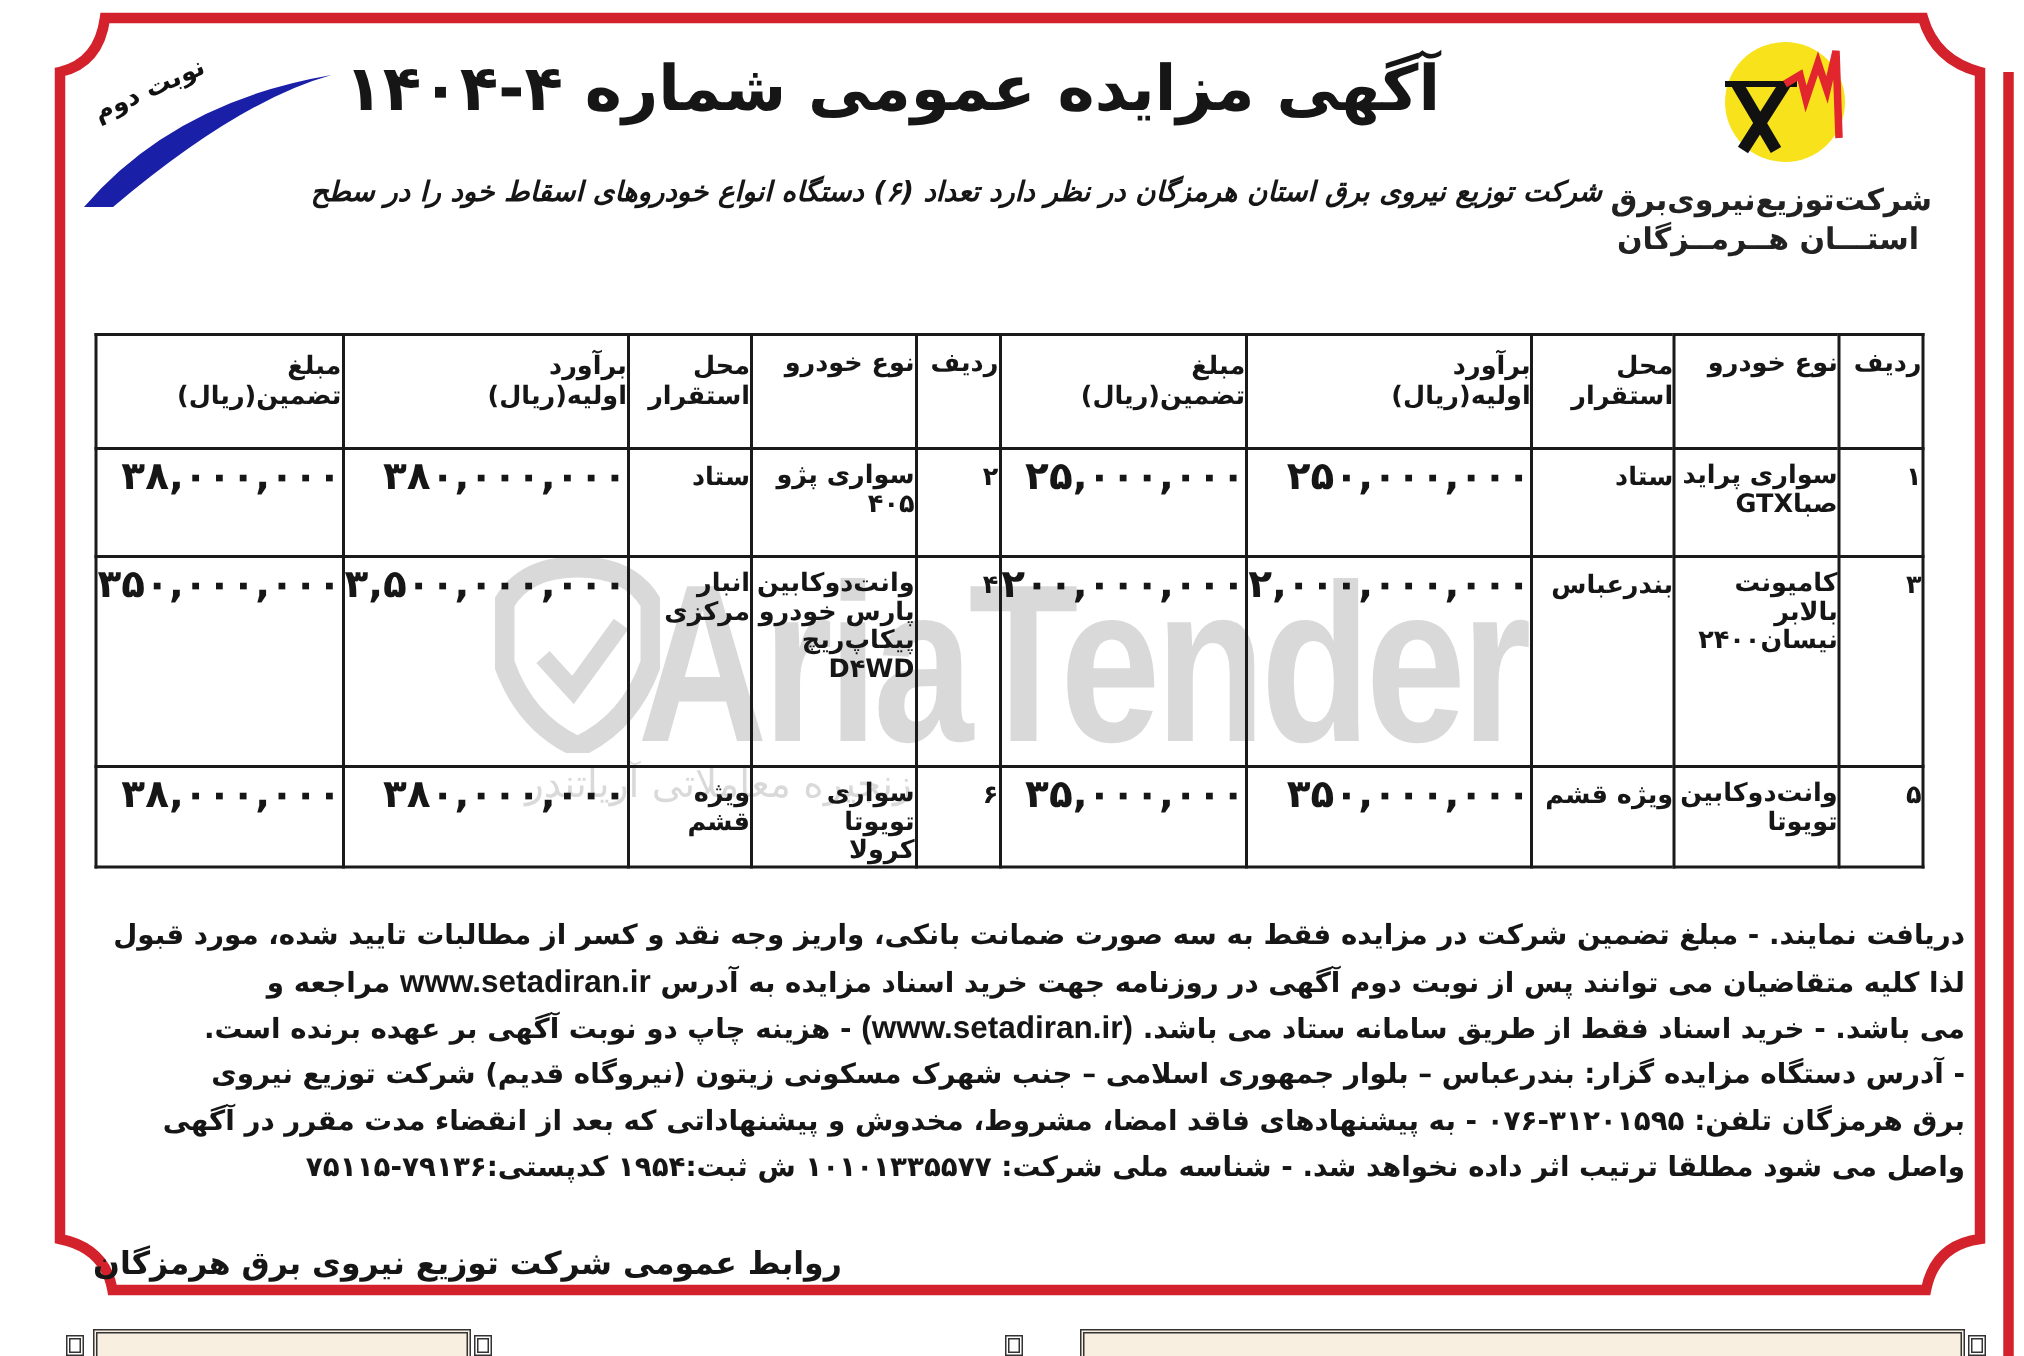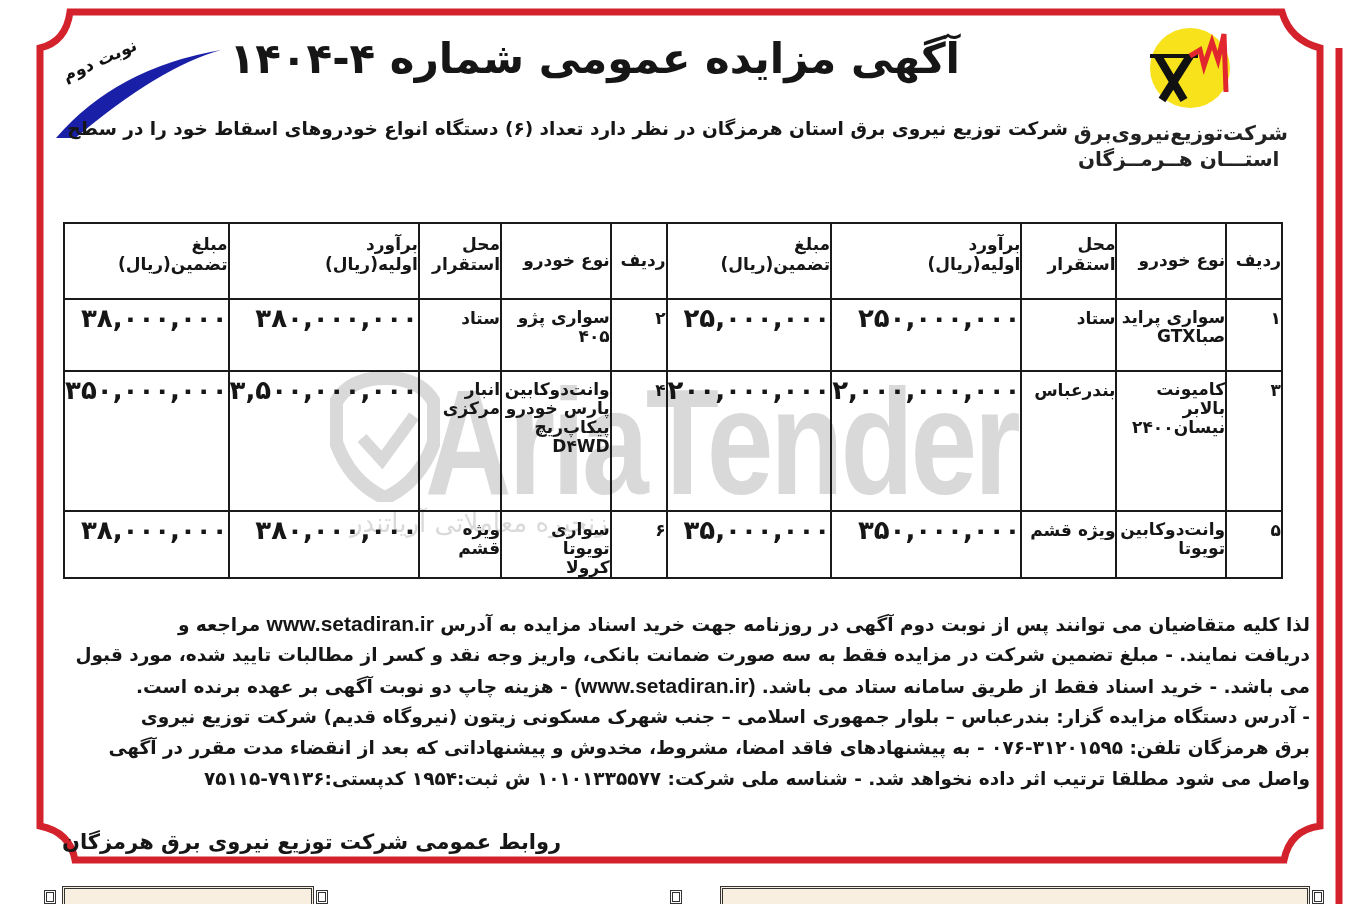--- a/index.html
+++ b/index.html
@@ -15,26 +15,26 @@
     .logo { position: absolute; left: 1078px; top: 20px; width: 210px; height: 160px; text-align: left; }
     .logo-mark { width: 110px; height: 100px; margin: 0 auto; position: relative; }
     .logo-text { font-family: "DejaVu Sans", sans-serif; font-weight: bold; font-size: 20px; line-height: 26px; color: #222; white-space: nowrap; }
 
     .title { position: absolute; left: 270px; top: 34px; width: 690px; text-align: center; font-size: 42px; font-weight: bold; white-space: nowrap; letter-spacing: 0; }
 
     .round-badge { position: absolute; left: 20px; top: 20px; width: 200px; height: 110px; }
     .round-text { position: absolute; left: 40px; top: 30px; transform: rotate(-24deg); font-size: 17px; font-weight: bold; color: #111; white-space: nowrap; direction: rtl; }
 
     .intro { position: absolute; left: 38px; top: 116px; width: 1030px; font-size: 18.5px; font-weight: bold; line-height: 26px; text-align: right; white-space: nowrap; }
-    .intro div { height: 26px; }
+    .intro div { height: 26px; font-style: italic; }
 
     
     .items-table { position: absolute; left: 63px; top: 222px; width: 1220px; border-collapse: collapse; direction: rtl; }
     .items-table th, .items-table td { border: 2.5px solid #1a1a1a; text-align: right; font-weight: bold; font-size: 17px; line-height: 20px; vertical-align: top; padding-top: 8px; }
-    .items-table th { height: 76px; padding-top: 26px; font-size: 17px; }
+    .items-table th { height: 76px; padding-top: 8px; font-size: 17px; }
     .items-table th.two-line { padding-top: 10px; }
     .items-table td.num { font-size: 26px; letter-spacing: 0.5px; }
     .items-table td.multi { line-height: 19px; }
     .r1 td { height: 72px; }
     .r2 td { height: 140px; }
     .r3 td { height: 60px; }
 
     .watermark { position: absolute; left: 330px; top: 360px; width: 680px; height: 190px; pointer-events: none; opacity: 0.28; }
     .wm-word { position: absolute; left: 95px; top: -4px; font-family: "Liberation Sans", sans-serif; font-size: 150px; font-weight: bold; color: #7a7a7a; letter-spacing: -4px; white-space: nowrap; transform: scaleX(0.8); transform-origin: left top; }
     .wm-tag { position: absolute; left: 20px; top: 148px; font-size: 26px; color: #7a7a7a; white-space: nowrap; letter-spacing: 6px; direction: rtl; text-align: center; }
@@ -203,26 +203,26 @@
             <div>ویژه</div>
             <div>قشم</div>
           </td>
         <td class="num">۳۸۰,۰۰۰,۰۰۰</td>
         <td class="num">۳۸,۰۰۰,۰۰۰</td>
       </tr>
     </tbody>
   </table>
 
   <div class="body-text">
+    <div>دریافت نمایند. - مبلغ تضمین شرکت در مزایده فقط به سه صورت ضمانت بانکی، واریز وجه نقد و کسر از مطالبات تایید شده، مورد قبول</div>
     <div>
       <span>لذا کلیه متقاضیان می توانند پس از نوبت دوم آگهی در روزنامه جهت خرید اسناد مزایده به آدرس</span>
       <span class="url">www.setadiran.ir</span>
       <span>مراجعه و</span>
     </div>
-    <div>دریافت نمایند. - مبلغ تضمین شرکت در مزایده فقط به سه صورت ضمانت بانکی، واریز وجه نقد و کسر از مطالبات تایید شده، مورد قبول</div>
     <div>
       <span>می باشد. - خرید اسناد فقط از طریق سامانه ستاد می باشد.</span>
       <span class="url">(www.setadiran.ir)</span>
       <span>- هزینه چاپ دو نوبت آگهی بر عهده برنده است.</span>
     </div>
     <div>- آدرس دستگاه مزایده گزار: بندرعباس – بلوار جمهوری اسلامی – جنب شهرک مسکونی زیتون (نیروگاه قدیم) شرکت توزیع نیروی</div>
     <div>برق هرمزگان تلفن: ۳۱۲۰۱۵۹۵-۰۷۶ - به پیشنهادهای فاقد امضا، مشروط، مخدوش و پیشنهاداتی که بعد از انقضاء مدت مقرر در آگهی</div>
     <div>واصل می شود مطلقا ترتیب اثر داده نخواهد شد.  - شناسه ملی شرکت:  ۱۰۱۰۱۳۳۵۵۷۷     ش ثبت:۱۹۵۴     کدپستی:۷۹۱۳۶-۷۵۱۱۵</div>
   </div>
 

